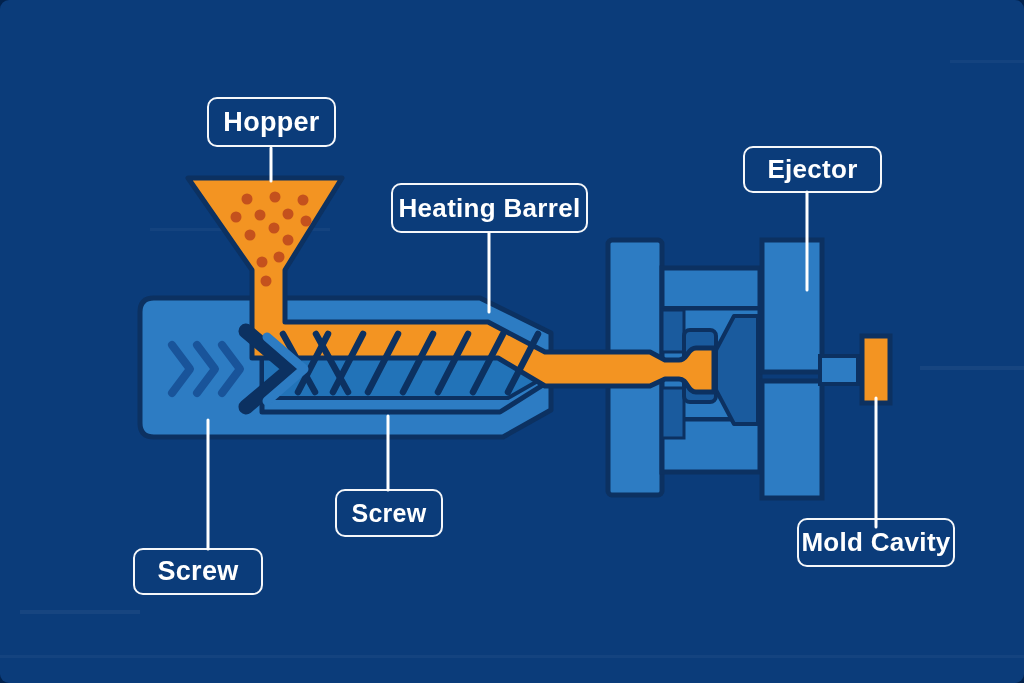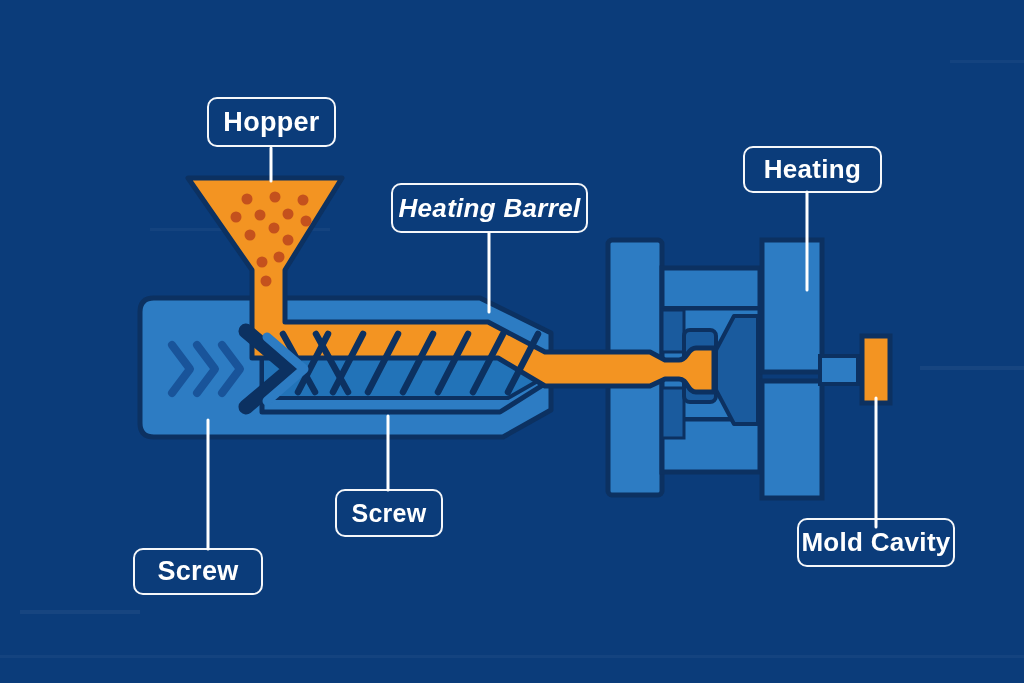--- a/index.html
+++ b/index.html
@@ -3,20 +3,21 @@
 <meta charset="utf-8">
 <style>
   html, body { margin: 0; padding: 0; background: #02224d; }
   #stage {
     position: relative;
     width: 1024px;
     height: 683px;
     overflow: hidden;
     background: #0b3c7a;
     font-family: "Liberation Sans", sans-serif;
+    border-radius: 9px;
   }
   #machine-svg { position: absolute; left: 0; top: 0; }
   .callout {
     position: absolute;
     display: flex;
     align-items: center;
     justify-content: center;
     border: 2.5px solid rgba(255,255,255,0.96);
     border-radius: 10px;
     color: #ffffff;
@@ -118,23 +119,23 @@
       <line x1="489" y1="233" x2="489" y2="312"></line>
       <line x1="807" y1="192" x2="807" y2="290"></line>
       <line x1="208" y1="420" x2="208" y2="549"></line>
       <line x1="388" y1="416" x2="388" y2="490"></line>
       <line x1="876" y1="398" x2="876" y2="527"></line>
     </g>
   </svg>
 
   <div class="callout" style="left:207px; top:97px; width:129px; height:50px; font-size:27px;">Hopper</div>
 
-  <div class="callout" style="left:391px; top:183px; width:197px; height:50px;font-style:italic;">Heating Barrel</div>
+  <div class="callout" style="left:391px; top:183px; width:197px; height:50px;">Heating Barrel</div>
 
-  <div class="callout" style="left:743px; top:146px; width:139px; height:47px;">Heating</div>
+  <div class="callout" style="left:743px; top:146px; width:139px; height:47px;">Ejector</div>
 
   <div class="callout" style="left:133px; top:548px; width:130px; height:47px; font-size:27px;">Screw</div>
 
   <div class="callout" style="left:335px; top:489px; width:108px; height:48px; font-size:25px;">Screw</div>
 
   <div class="callout" style="left:797px; top:518px; width:158px; height:49px;">Mold Cavity</div>
 
 
 </div>
 

